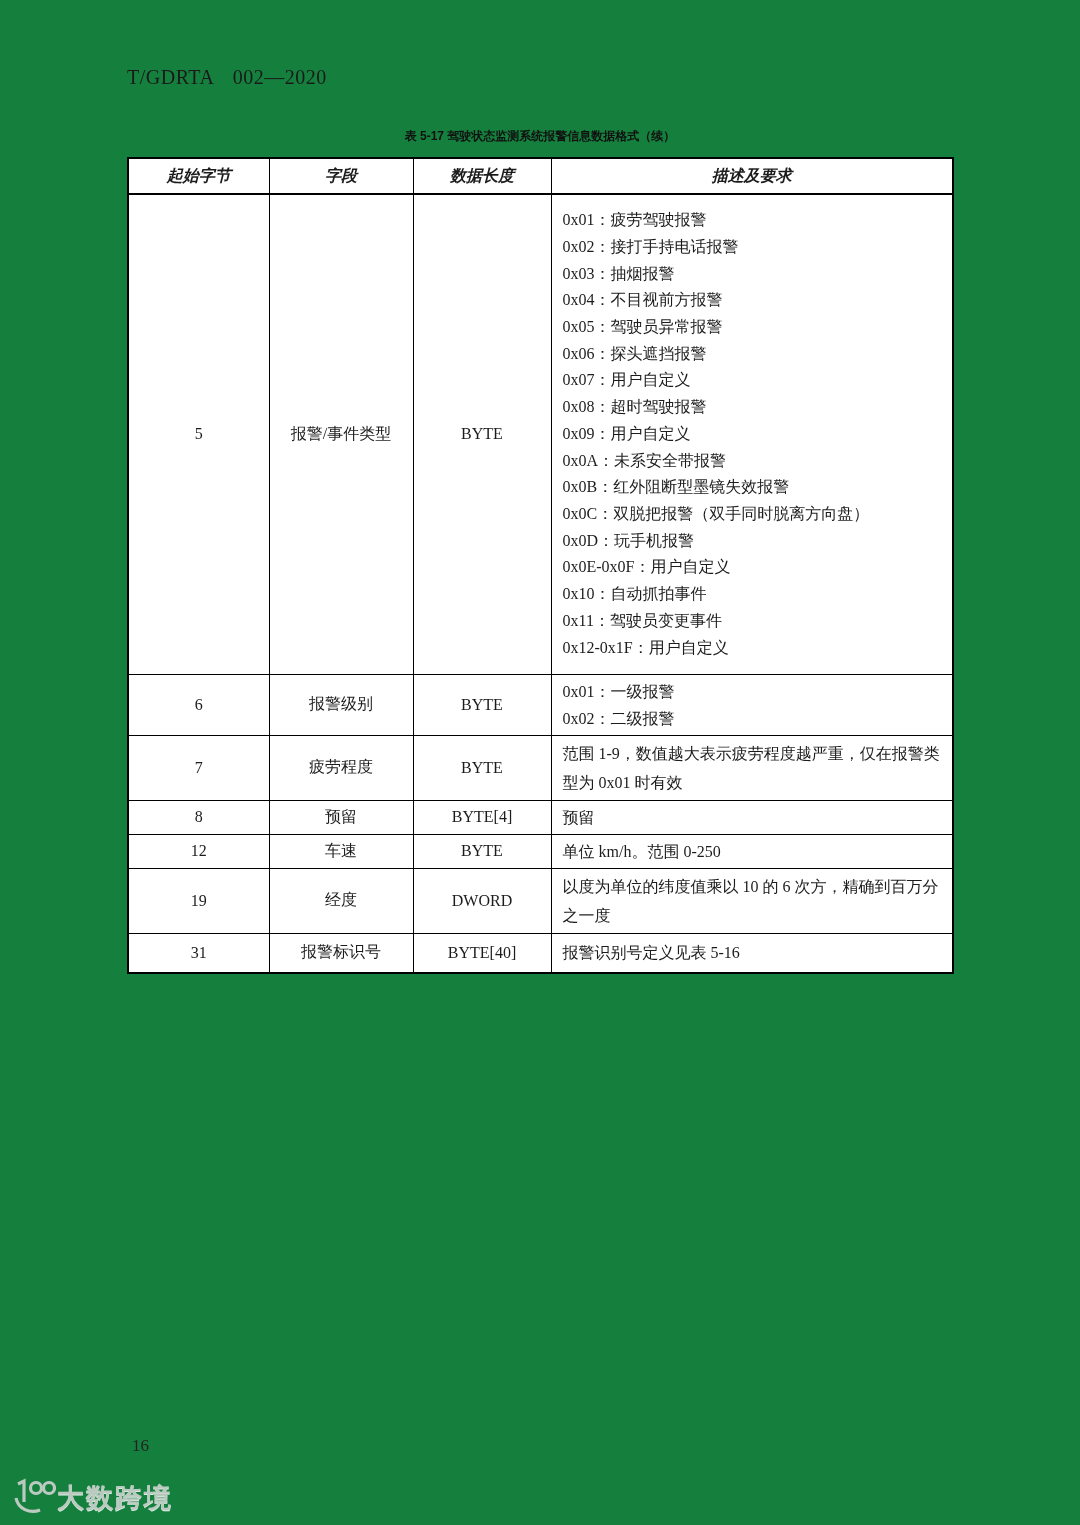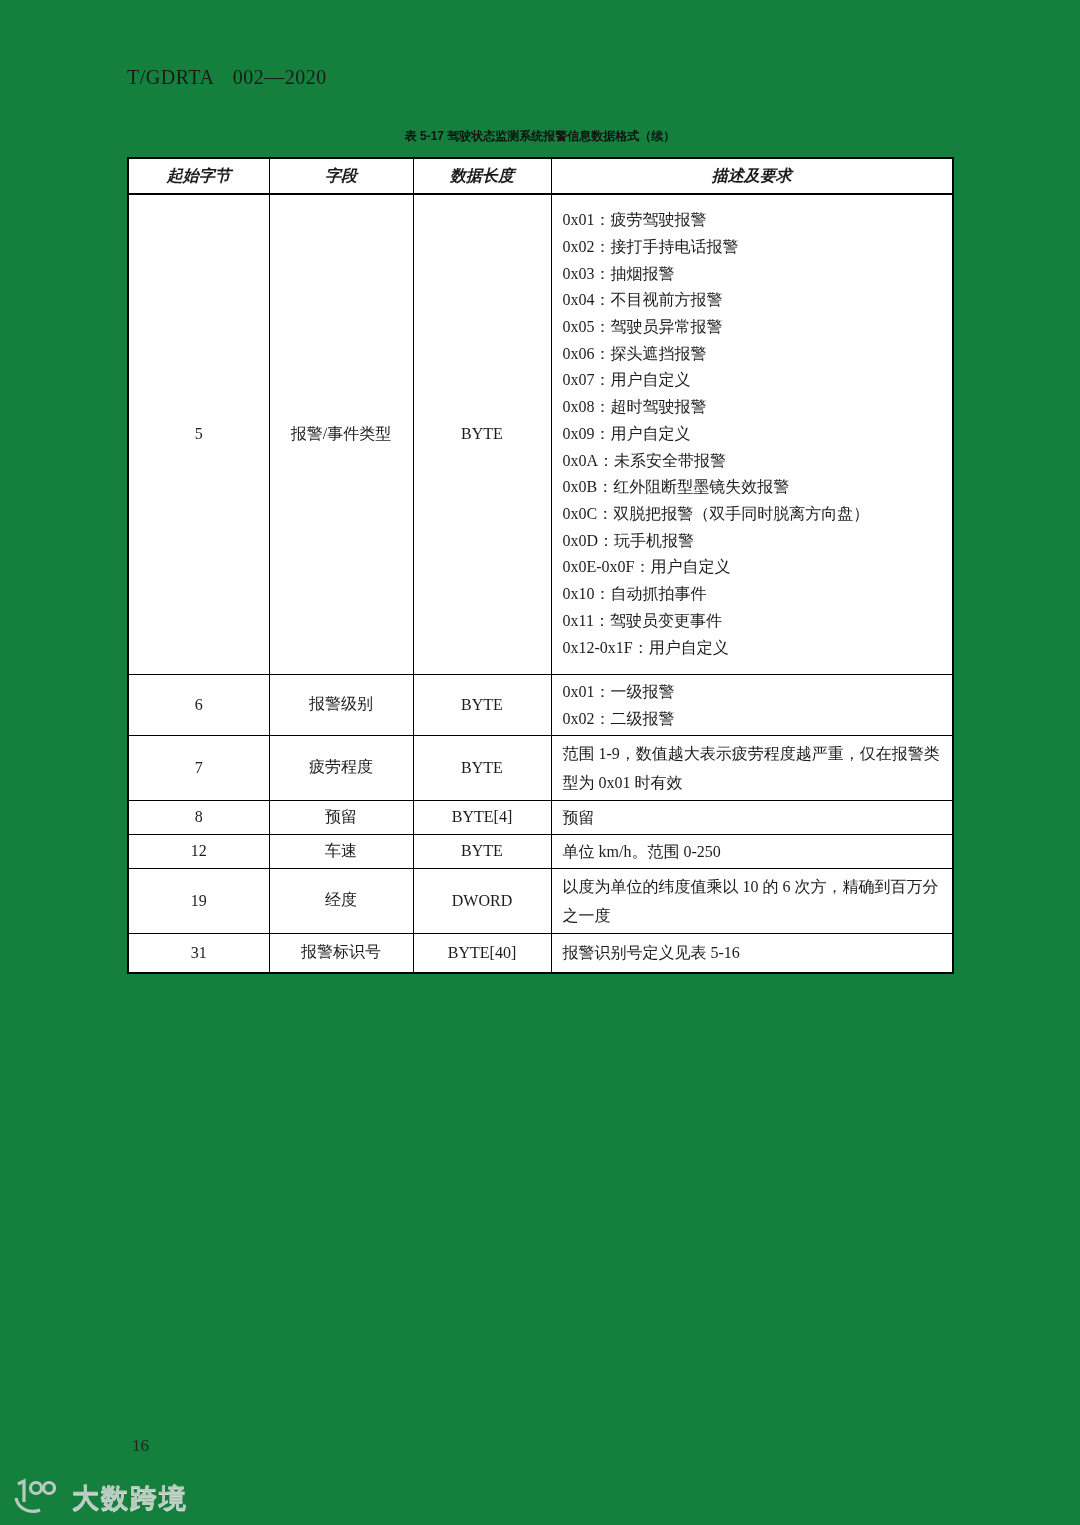--- a/index.html
+++ b/index.html
@@ -66,21 +66,21 @@
   tr.r10 td { height: 40px; margin-left: 16px; }
   tr.lh29 .cell-desc { line-height: 29px; }
 
   .page-number {
     position: absolute; left: 132px; top: 1412px;
     font-size: 17px; color: #222; margin-top: 24px;
   }
 
   .watermark {
     position: absolute; left: 12px; top: 1476px;
-    display: flex; align-items: center; gap: 16px;
+    display: flex; align-items: center; gap: 1px;
     opacity: 0.85;
   }
   .watermark-text {
     font-family: "Liberation Sans", "DejaVu Sans", sans-serif;
     font-weight: bold; font-size: 27px; letter-spacing: 2px;
     color: #d7d7d7;
     text-shadow: 0 1px 0 #ffffff;
   }
 </style>
 </head>

